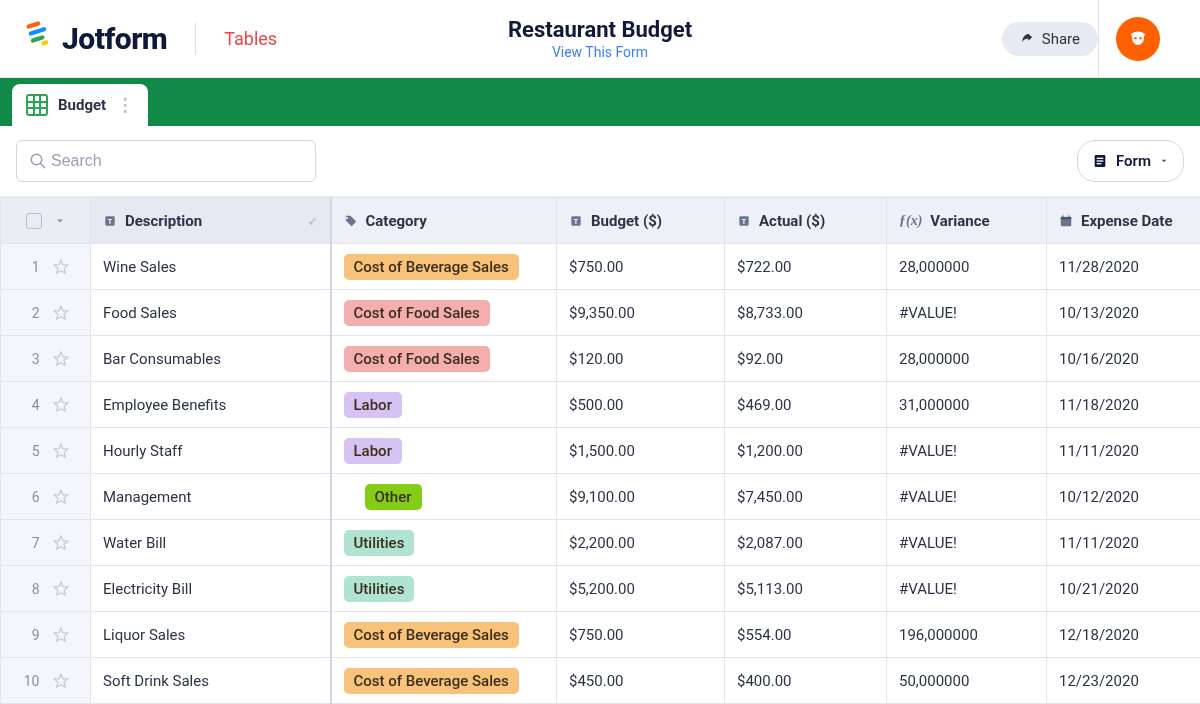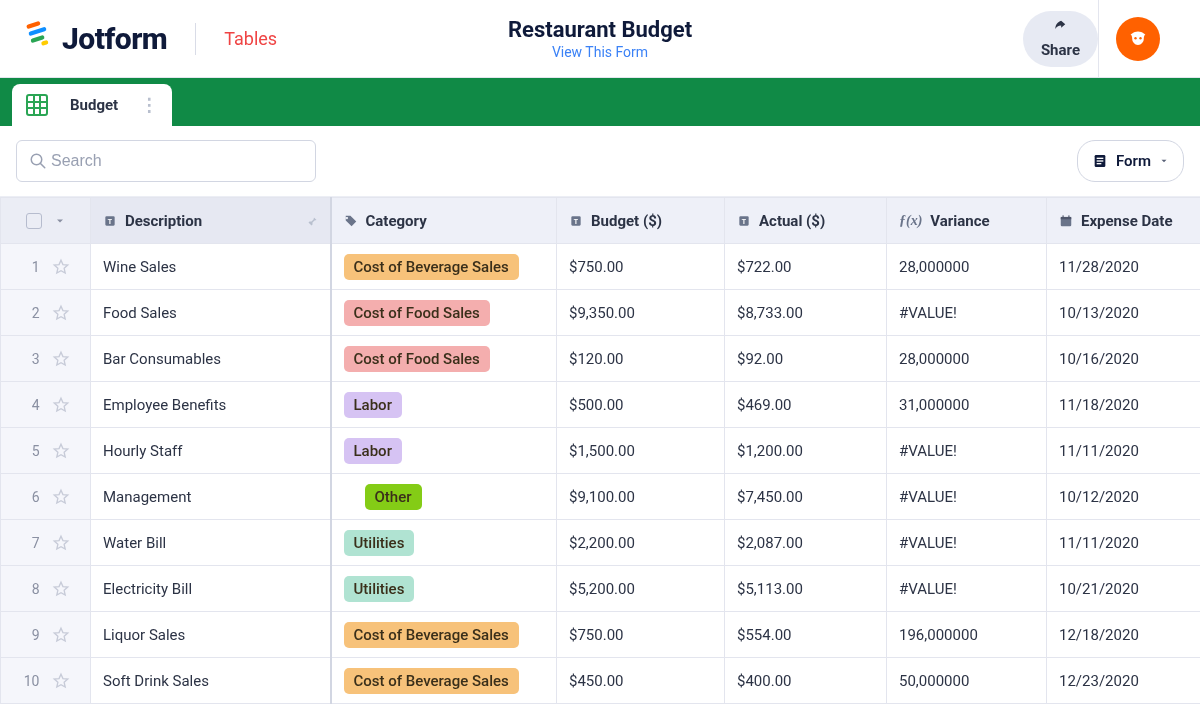--- a/index.html
+++ b/index.html
@@ -19,32 +19,32 @@
   .brand-name { font-weight: 800; font-size: 30px; letter-spacing: -0.5px; color: #0f1a3a; }
   .brand-divider { width: 1px; height: 32px; background: #d9dce7; margin: 0 14px; }
   .brand-sub { font-size: 18px; color: #ef4444; }
   .title-block { position: absolute; left: 50%; transform: translateX(-50%); text-align: center; }
   .title-main { font-size: 22px; font-weight: 700; color: #0f1a3a; }
   .title-link { font-size: 14px; color: #3b82f6; font-weight: 400; }
   .right-block { margin-left: auto; display: flex; align-items: center; gap: 20px; }
   .share-btn {
     display: inline-flex; align-items: center; gap: 8px;
     background: #e7eaf3; color: #2c3345; border-radius: 999px;
-    padding: 8px 18px; font-size: 15px; font-weight: 700; cursor: pointer; flex-direction: column;
+    padding: 8px 18px; font-size: 15px; font-weight: 400; cursor: pointer;
   }
   .avatar-wrap { width: 78px; border-left: 1px solid #e3e5ee; height: 78px; display:flex; align-items:center; justify-content:center; }
   .avatar {
     width: 44px; height: 44px; border-radius: 50%; background: #ff6100;
     display: flex; align-items: center; justify-content: center;
   }
   
   .tabbar { height: 48px; background: #108a46; display: flex; align-items: flex-end; padding-left: 12px; }
   .tab {
     background: #fff; height: 42px; border-radius: 8px 8px 0 0;
-    display: flex; align-items: center; gap: 22px; padding: 0 14px;
+    display: flex; align-items: center; gap: 10px; padding: 0 14px;
     font-weight: 700; font-size: 15px; color: #2c3345;
   }
   .tab-icon {
     width: 22px; height: 22px; border: 2px solid #2aa554; border-radius: 3px;
     background:
       linear-gradient(#2aa554,#2aa554) 33% 0/2px 100% no-repeat,
       linear-gradient(#2aa554,#2aa554) 66% 0/2px 100% no-repeat,
       linear-gradient(#2aa554,#2aa554) 0 33%/100% 2px no-repeat,
       linear-gradient(#2aa554,#2aa554) 0 66%/100% 2px no-repeat;
   }

